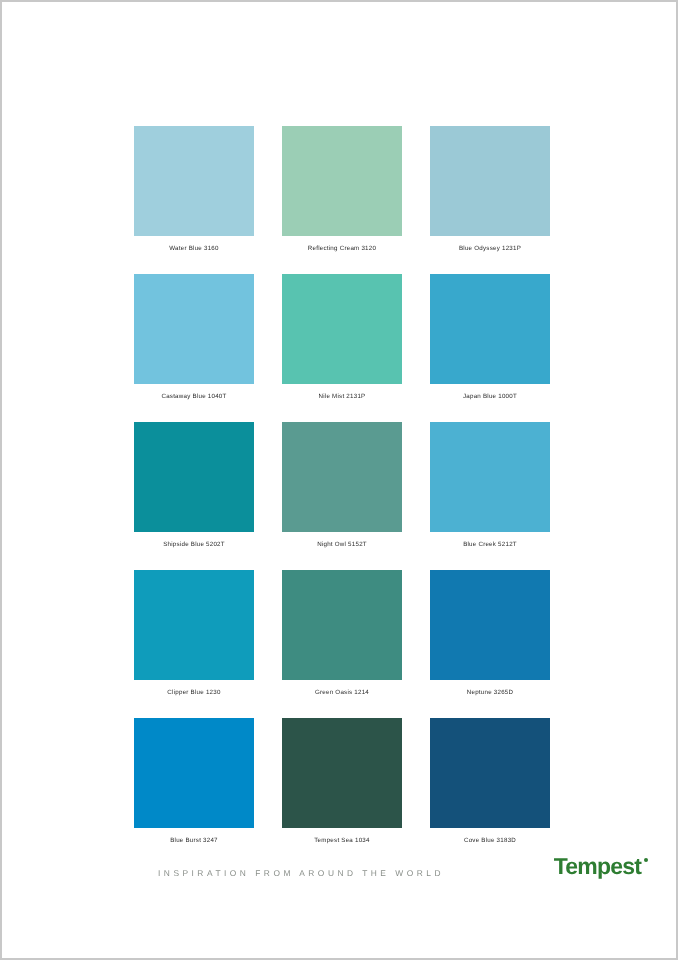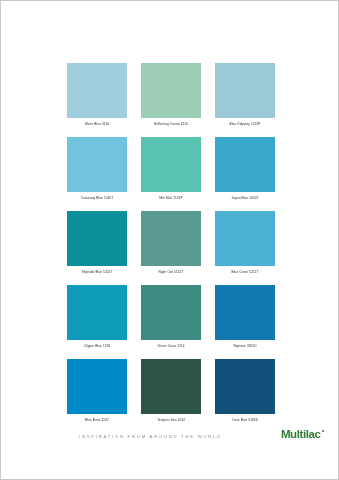--- a/index.html
+++ b/index.html
@@ -176,18 +176,18 @@
     <div class="cell">
       <span class="chip" style="background-color: rgb(20, 81, 122);"></span>
       <span class="chip-label">Cove Blue 3183D</span>
     </div>
 
   </div>
 
   <div class="footer">
     <div class="tagline" style="color: rgb(138, 143, 138);">INSPIRATION FROM AROUND THE WORLD</div>
     <div class="logo">
-      <span class="logo-word" style="color: rgb(46, 125, 50);">Multilac</span>
+      <span class="logo-word" style="color: rgb(46, 125, 50);">Tempest</span>
       <span class="logo-mark" style="background-color: rgb(46, 125, 50);"></span>
     </div>
   </div>
 
 </div>
 
 </body></html>

